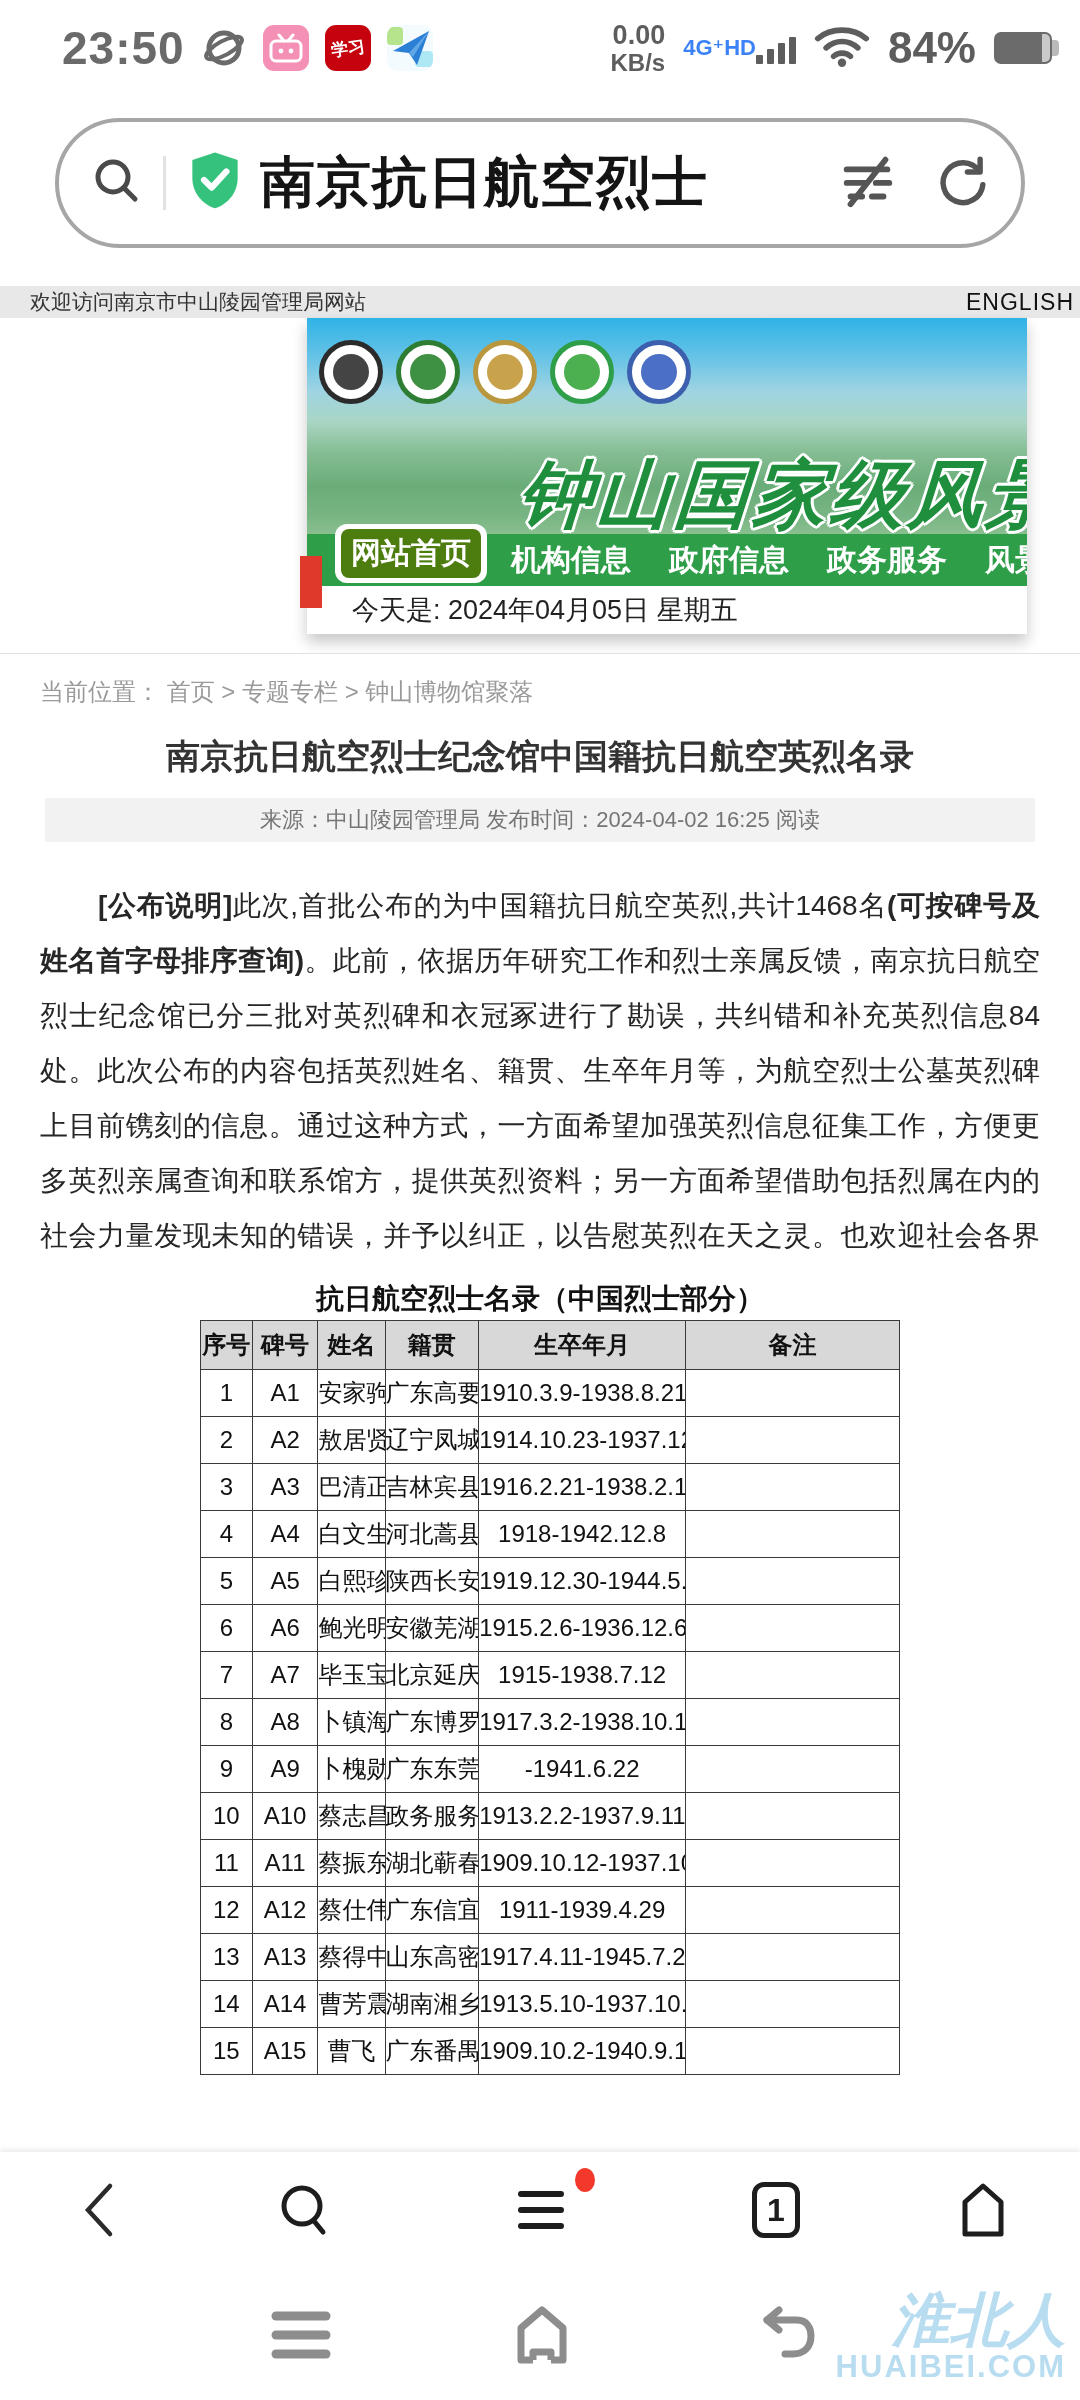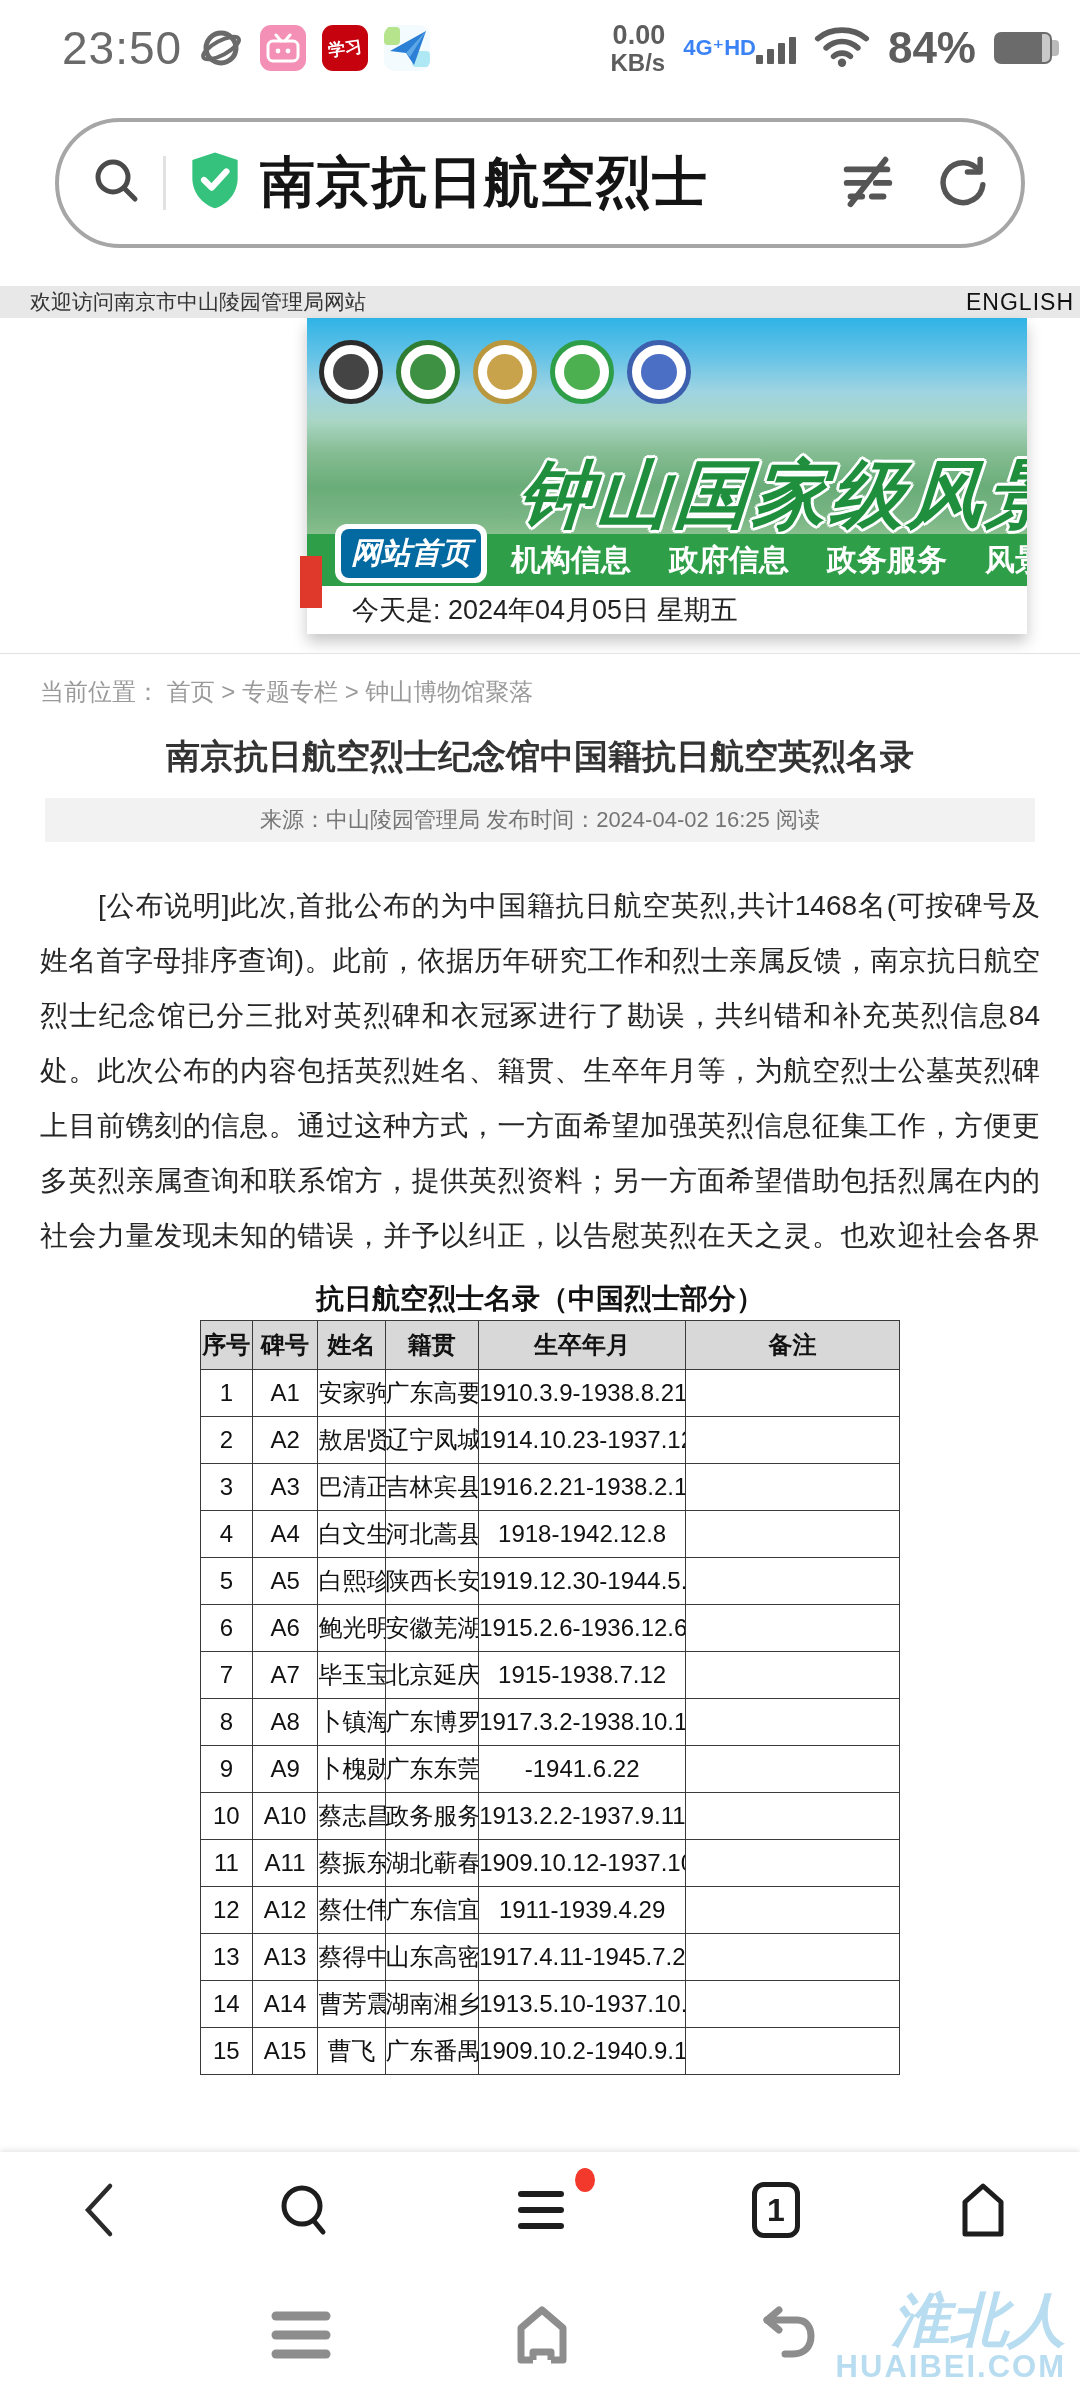--- a/index.html
+++ b/index.html
@@ -2,21 +2,21 @@
 <html><head>
 <meta charset="utf-8">
 <style>
   html,body{margin:0;padding:0;background:#ccc;}
   .screen{position:relative;width:1080px;height:2400px;background:#fff;overflow:hidden;
           font-family:"Liberation Sans","DejaVu Sans",sans-serif;}
   
   .status-bar{position:absolute;left:0;top:0;width:1080px;height:96px;display:flex;
               align-items:center;justify-content:space-between;padding:0 28px 0 62px;box-sizing:border-box;}
   .sb-left{display:flex;align-items:center;gap:16px;}
-  .sb-time{font-size:46px;font-weight:normal;color:#6a6a6a;letter-spacing:1px;}
+  .sb-time{font-size:46px;font-weight:bold;color:#6a6a6a;letter-spacing:1px;}
   .app-ic{width:46px;height:46px;border-radius:11px;display:flex;align-items:center;justify-content:center;overflow:hidden;}
   .sb-right{display:flex;align-items:center;gap:18px;}
   .sb-speed{display:flex;flex-direction:column;align-items:flex-end;line-height:1;color:#5d5d5d;font-weight:bold;justify-content:space-between;}
   .sb-speed .v{font-size:27px;} .sb-speed .u{font-size:24px;margin-top:2px;}
   .sb-net{display:flex;align-items:center;line-height:1;color:#3b82f6;}
   .sb-net .t{font-size:22px;font-weight:bold;}
   .bars{display:flex;align-items:flex-end;gap:4px;margin-top:4px;}
   .bars i{display:block;width:7px;background:#5d5d5d;border-radius:1px;}
   .pct{font-size:44px;font-weight:bold;color:#5d5d5d;}
   .battery{position:relative;width:58px;height:32px;background:#6b6b6b;border-radius:7px;}
@@ -42,33 +42,33 @@
   .logo-row{position:absolute;left:12px;top:22px;display:flex;gap:13px;}
   .logo{width:64px;height:64px;border-radius:50%;background:#fff;display:flex;align-items:center;justify-content:center;box-sizing:border-box;}
   .logo i{display:block;width:36px;height:36px;border-radius:50%;}
   .calligraphy{position:absolute;left:212px;top:128px;font-family:"DejaVu Serif","Liberation Serif",serif;
      font-style:italic;font-weight:bold;font-size:74px;color:#1f8f3e;letter-spacing:4px;white-space:nowrap;transform:skewX(-4deg);
      text-shadow:3px 0 0 #fff,-3px 0 0 #fff,0 3px 0 #fff,0 -3px 0 #fff,2px 2px 0 #fff,-2px -2px 0 #fff,2px -2px 0 #fff,-2px 2px 0 #fff;}
   .banner-nav{position:absolute;left:0;top:216px;width:720px;height:52px;background:#2f9e49;
               display:flex;align-items:center;padding-left:28px;box-sizing:border-box;gap:10px;}
   .nav-item{color:#fff;font-size:30px;font-weight:bold;padding:0 14px;white-space:nowrap;}
   .nav-item.active{background:#fff;border-radius:12px;padding:5px 6px;margin-top:-14px;}
-  .nav-item.active span{display:block;background:#0369a1;border-radius:8px;padding:4px 10px;color:#fff;font-style:italic;}
+  .nav-item.active span{display:block;background:#4d7c0f;border-radius:8px;padding:4px 10px;color:#fff;}
   .date-bar{position:absolute;left:0;top:268px;width:720px;height:48px;background:#fff;
             display:flex;align-items:center;padding-left:45px;box-sizing:border-box;font-size:27px;color:#222;}
   .red-flag{position:absolute;left:300px;top:556px;width:22px;height:52px;background:#df392c;z-index:6;}
   
   .content-card{position:absolute;left:0;top:653px;width:1080px;height:1499px;background:#fff;border-top:1px solid #e2e2e2;}
   .breadcrumb{position:absolute;left:40px;top:676px;font-size:24px;color:#9a9a9a;}
   .article-title{position:absolute;left:0;top:734px;width:1080px;text-align:center;font-size:34px;font-weight:bold;color:#333;}
   .meta-bar{position:absolute;left:45px;top:798px;width:990px;height:44px;background:#f2f2f2;
             font-size:22px;color:#757575;text-align:center;line-height:44px;}
   .para{position:absolute;left:40px;top:878px;width:1000px;height:398px;overflow:hidden;
         font-size:28px;line-height:55px;color:#262626;text-align:justify;text-indent:58px;}
-  .para b{font-weight:normal;}
+  .para b{font-weight:bold;}
   .tbl-title{position:absolute;left:0;top:1280px;width:1080px;text-align:center;font-size:28px;font-weight:bold;color:#111;}
   .roster{position:absolute;left:200px;top:1320px;width:700px;border-collapse:collapse;table-layout:fixed;}
   .roster th,.roster td{border:1px solid #3a3a3a;font-size:24px;color:#111;text-align:center;padding:0;overflow:hidden;white-space:nowrap;}
   .roster th{height:48px;background:#d8d8d8;font-weight:bold;}
   .roster td{height:46px;font-weight:normal;}
   
   .browser-nav{position:absolute;left:0;top:2152px;width:1080px;height:116px;background:#fff;box-shadow:0 -2px 6px rgba(0,0,0,.10);}
   .bn-ic{position:absolute;top:2178px;width:64px;height:64px;}
   .menu-dot{position:absolute;left:575px;top:2168px;width:20px;height:24px;border-radius:50%;background:#f2392c;}
   .tab-box{position:absolute;left:752px;top:2182px;width:48px;height:56px;border:5px solid #1d1d1d;border-radius:12px;

